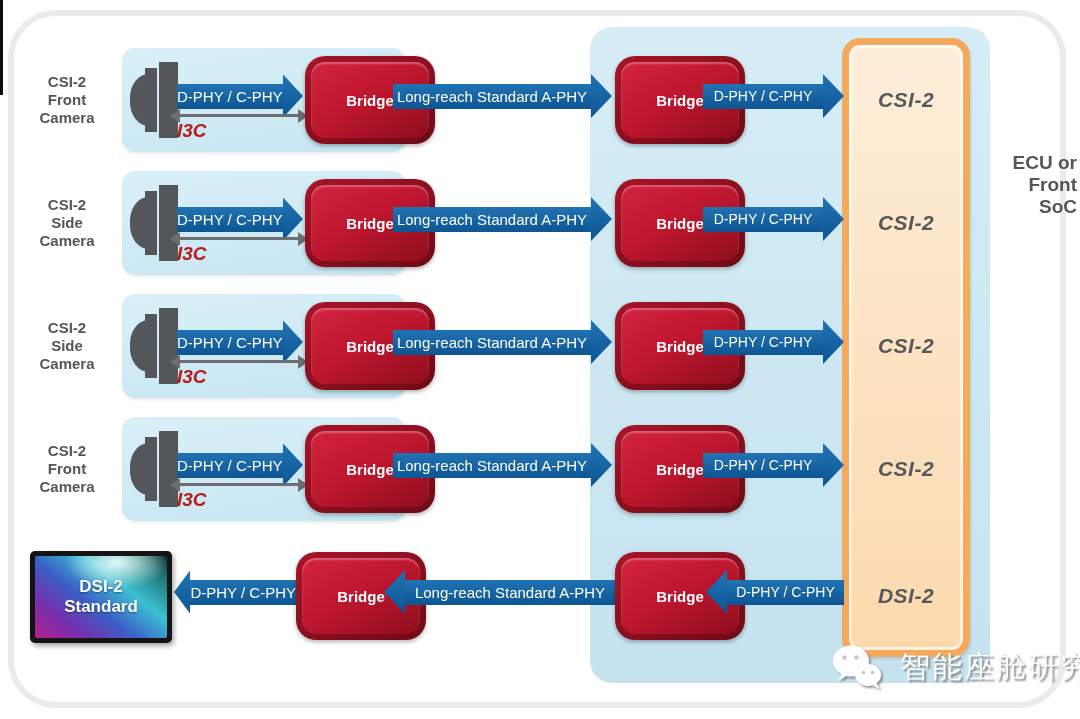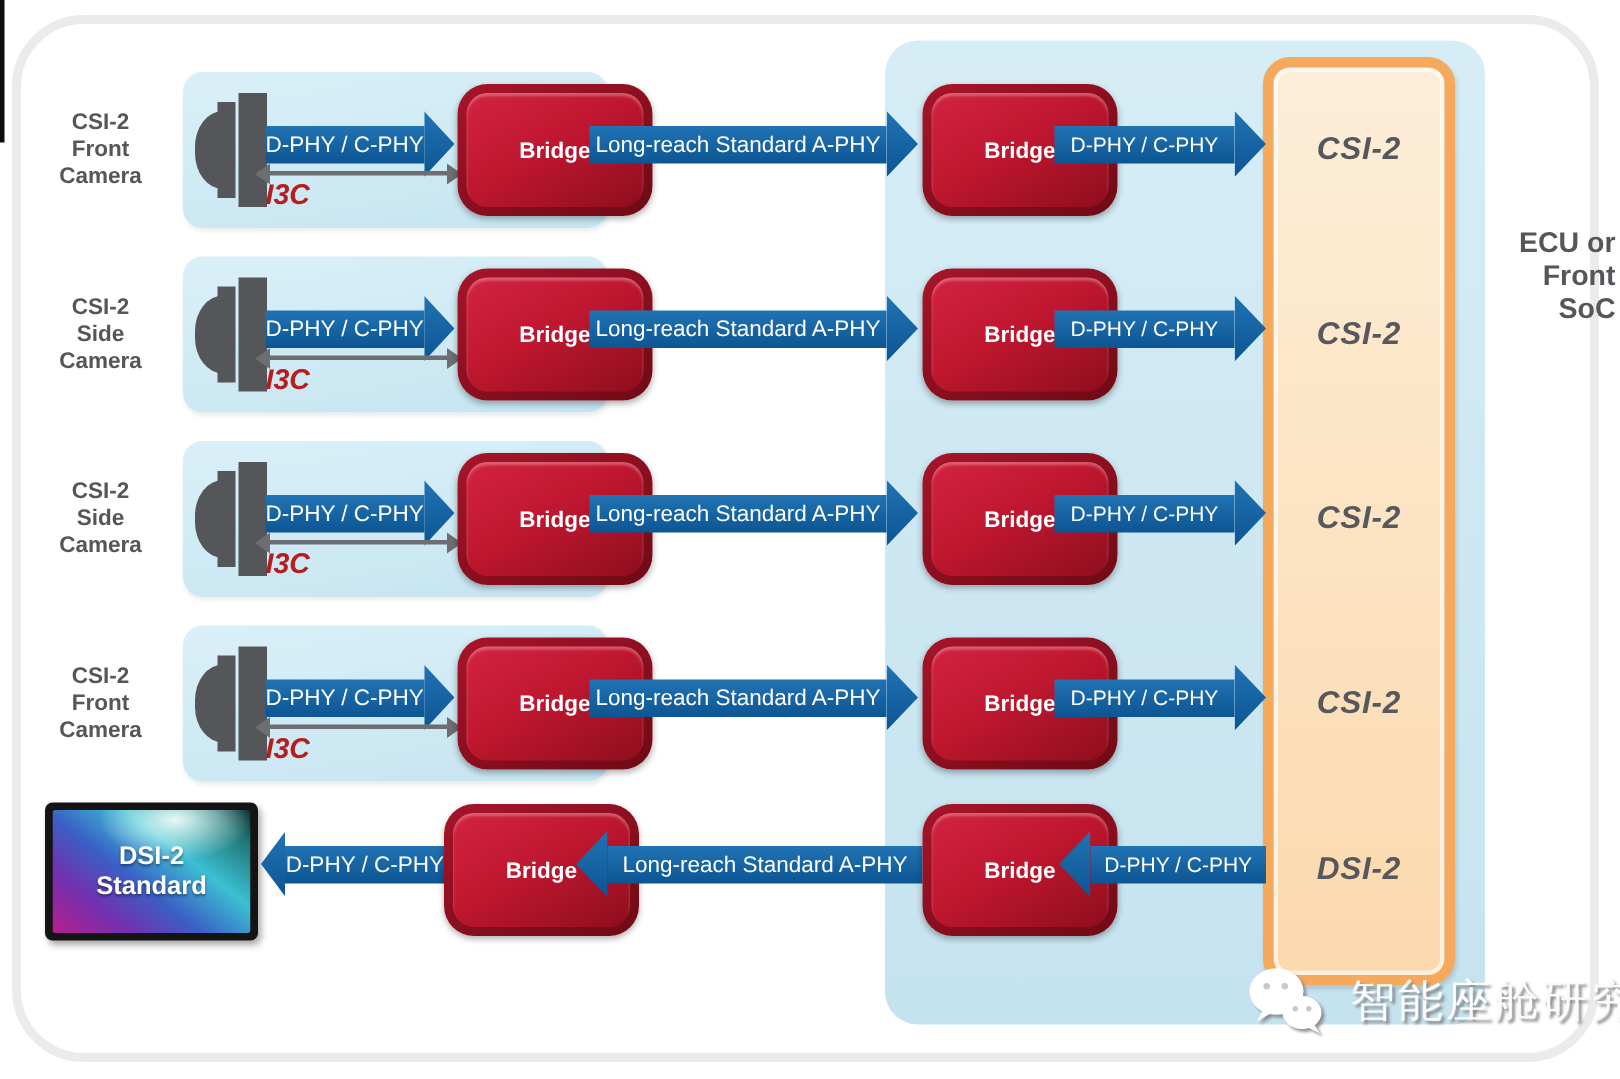--- a/index.html
+++ b/index.html
@@ -264,21 +264,21 @@
     </div>
     <div class="arrow r small" style="left:703px;top:26px;width:141px">
       <div class="body">
           <span class="lbl">D-PHY / C-PHY</span>
         </div>
         <div class="head"></div>
     </div>
     <div class="port">CSI-2</div>
   </div>
 
-  <div class="row" style="top:528px">
+  <div class="row" style="top:544px">
     <div class="monitor">
       <div class="screen">
         <div class="disp-lbl">
           <span>DSI-2</span>
           <span>Standard</span>
         </div>
       </div>
     </div>
     <div class="arrow l" style="left:174px;top:26px;width:122px">
       <div class="head"></div>

